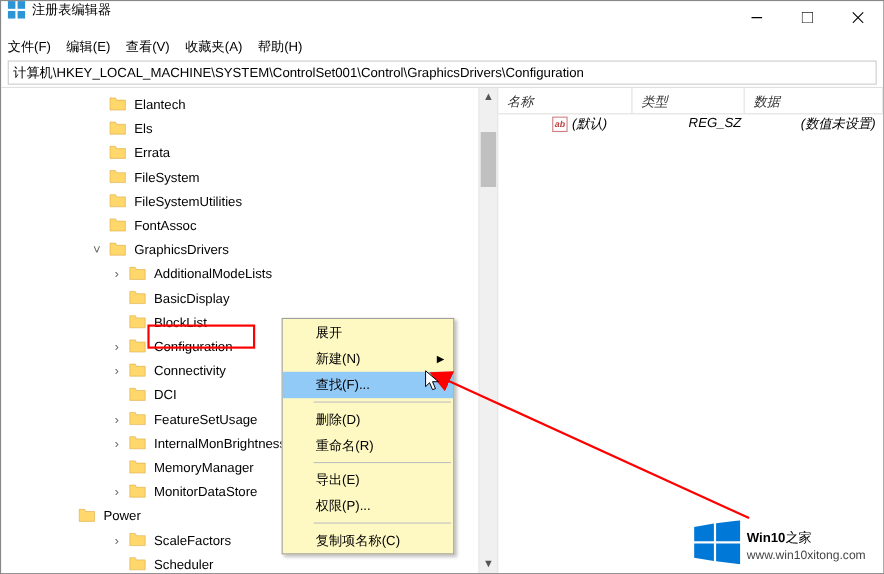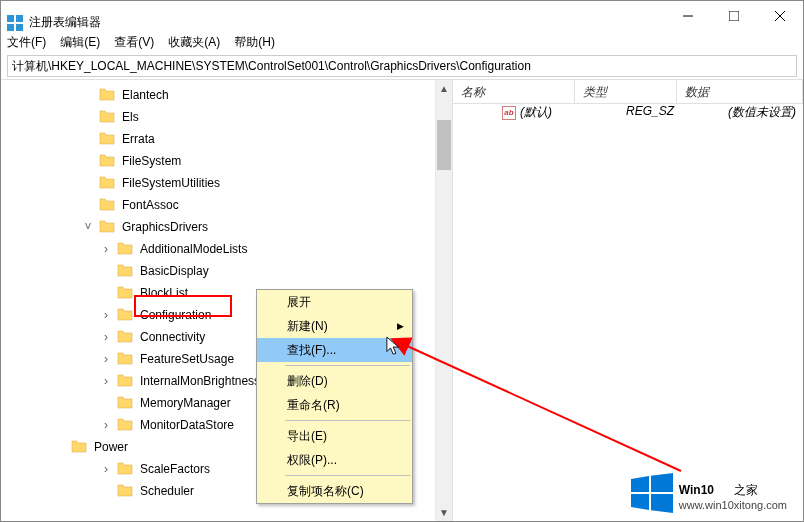--- a/index.html
+++ b/index.html
@@ -1,17 +1,17 @@
 <!DOCTYPE html>
 <html><head>
 <meta charset="utf-8">
 <style>
 * { margin: 0; padding: 0; box-sizing: border-box; font-family: "Microsoft YaHei", "Segoe UI", sans-serif; font-size: 12px; }
 body { width: 804px; height: 522px; background: #fff; border: 1px solid #888; position: relative; overflow: hidden; }
-.titlebar { height: 30px; display: flex; align-items: flex-end; padding-left: 6px; }
+.titlebar { height: 30px; display: flex; align-items: flex-start; padding-left: 6px; }
 .titlebar .app-icon { width: 16px; height: 16px; margin-right: 6px; }
 .titlebar .title-text { flex: 1; }
 .win-controls { display: flex; height: 100%; }
 .win-controls div { width: 46px; display: flex; align-items: center; justify-content: center; color: #333; }
 .menubar { height: 22px; display: flex; align-items: center; padding-left: 6px; gap: 14px; }
 .menubar span { }
 .addrbar { height: 22px; border: 1px solid #ccc; margin: 2px 6px; padding: 2px 4px; display: flex; align-items: center; white-space: nowrap; overflow: hidden; }
 .main { display: flex; height: 442px; border-top: 1px solid #e0e0e0; }
 .tree-pane { width: 452px; position: relative; overflow: hidden; border-right: 1px solid #e0e0e0; }
 .tree-scroll { position: absolute; right: 0; top: 0; width: 17px; height: 100%; background: #f0f0f0; border-left: 1px solid #e8e8e8; }
@@ -173,20 +173,27 @@
           <span class="label">Configuration</span>
         </div>
         <div class="tree-node" style="padding-left: 98px;">
           <span class="toggle">›</span>
           <span><svg class="folder folder-icon" width="16" height="14" viewBox="0 0 16 14">
               <path d="M1,3 L1,13 L15,13 L15,4 L7,4 L6,2 L1,2 Z"></path>
             </svg></span>
           <span class="label">Connectivity</span>
         </div>
         <div class="tree-node" style="padding-left: 98px;">
+          <span class="toggle"></span>
+          <span><svg class="folder folder-icon" width="16" height="14" viewBox="0 0 16 14">
+              <path d="M1,3 L1,13 L15,13 L15,4 L7,4 L6,2 L1,2 Z"></path>
+            </svg></span>
+          <span class="label">DCI</span>
+        </div>
+        <div class="tree-node" style="padding-left: 98px;">
           <span class="toggle">›</span>
           <span><svg class="folder folder-icon" width="16" height="14" viewBox="0 0 16 14">
               <path d="M1,3 L1,13 L15,13 L15,4 L7,4 L6,2 L1,2 Z"></path>
             </svg></span>
           <span class="label">FeatureSetUsage</span>
         </div>
         <div class="tree-node" style="padding-left: 98px;">
           <span class="toggle">›</span>
           <span><svg class="folder folder-icon" width="16" height="14" viewBox="0 0 16 14">
               <path d="M1,3 L1,13 L15,13 L15,4 L7,4 L6,2 L1,2 Z"></path>
@@ -302,16 +309,16 @@
 </svg>
 
 <div class="watermark">
   <svg class="logo" viewBox="0 0 42 40">
     <path d="M0,6 L18,3 L18,19 L0,19 Z" fill="#0078d7"></path>
       <path d="M20,2.7 L42,0 L42,19 L20,19 Z" fill="#0078d7"></path>
     <path d="M0,21 L18,21 L18,37 L0,34 Z" fill="#0078d7"></path>
       <path d="M20,21 L42,21 L42,40 L20,37.3 Z" fill="#0078d7"></path>
   </svg>
   <div class="txt">
-    <div class="big"><span>Win10</span><span style="font-weight:normal;margin-left:20px;">之家</span></div>
+    <div class="big"><span>Win10</span><span style="font-weight:normal;">之家</span></div>
     <div class="small">www.win10xitong.com</div>
   </div>
 </div>
 
 </body></html>

